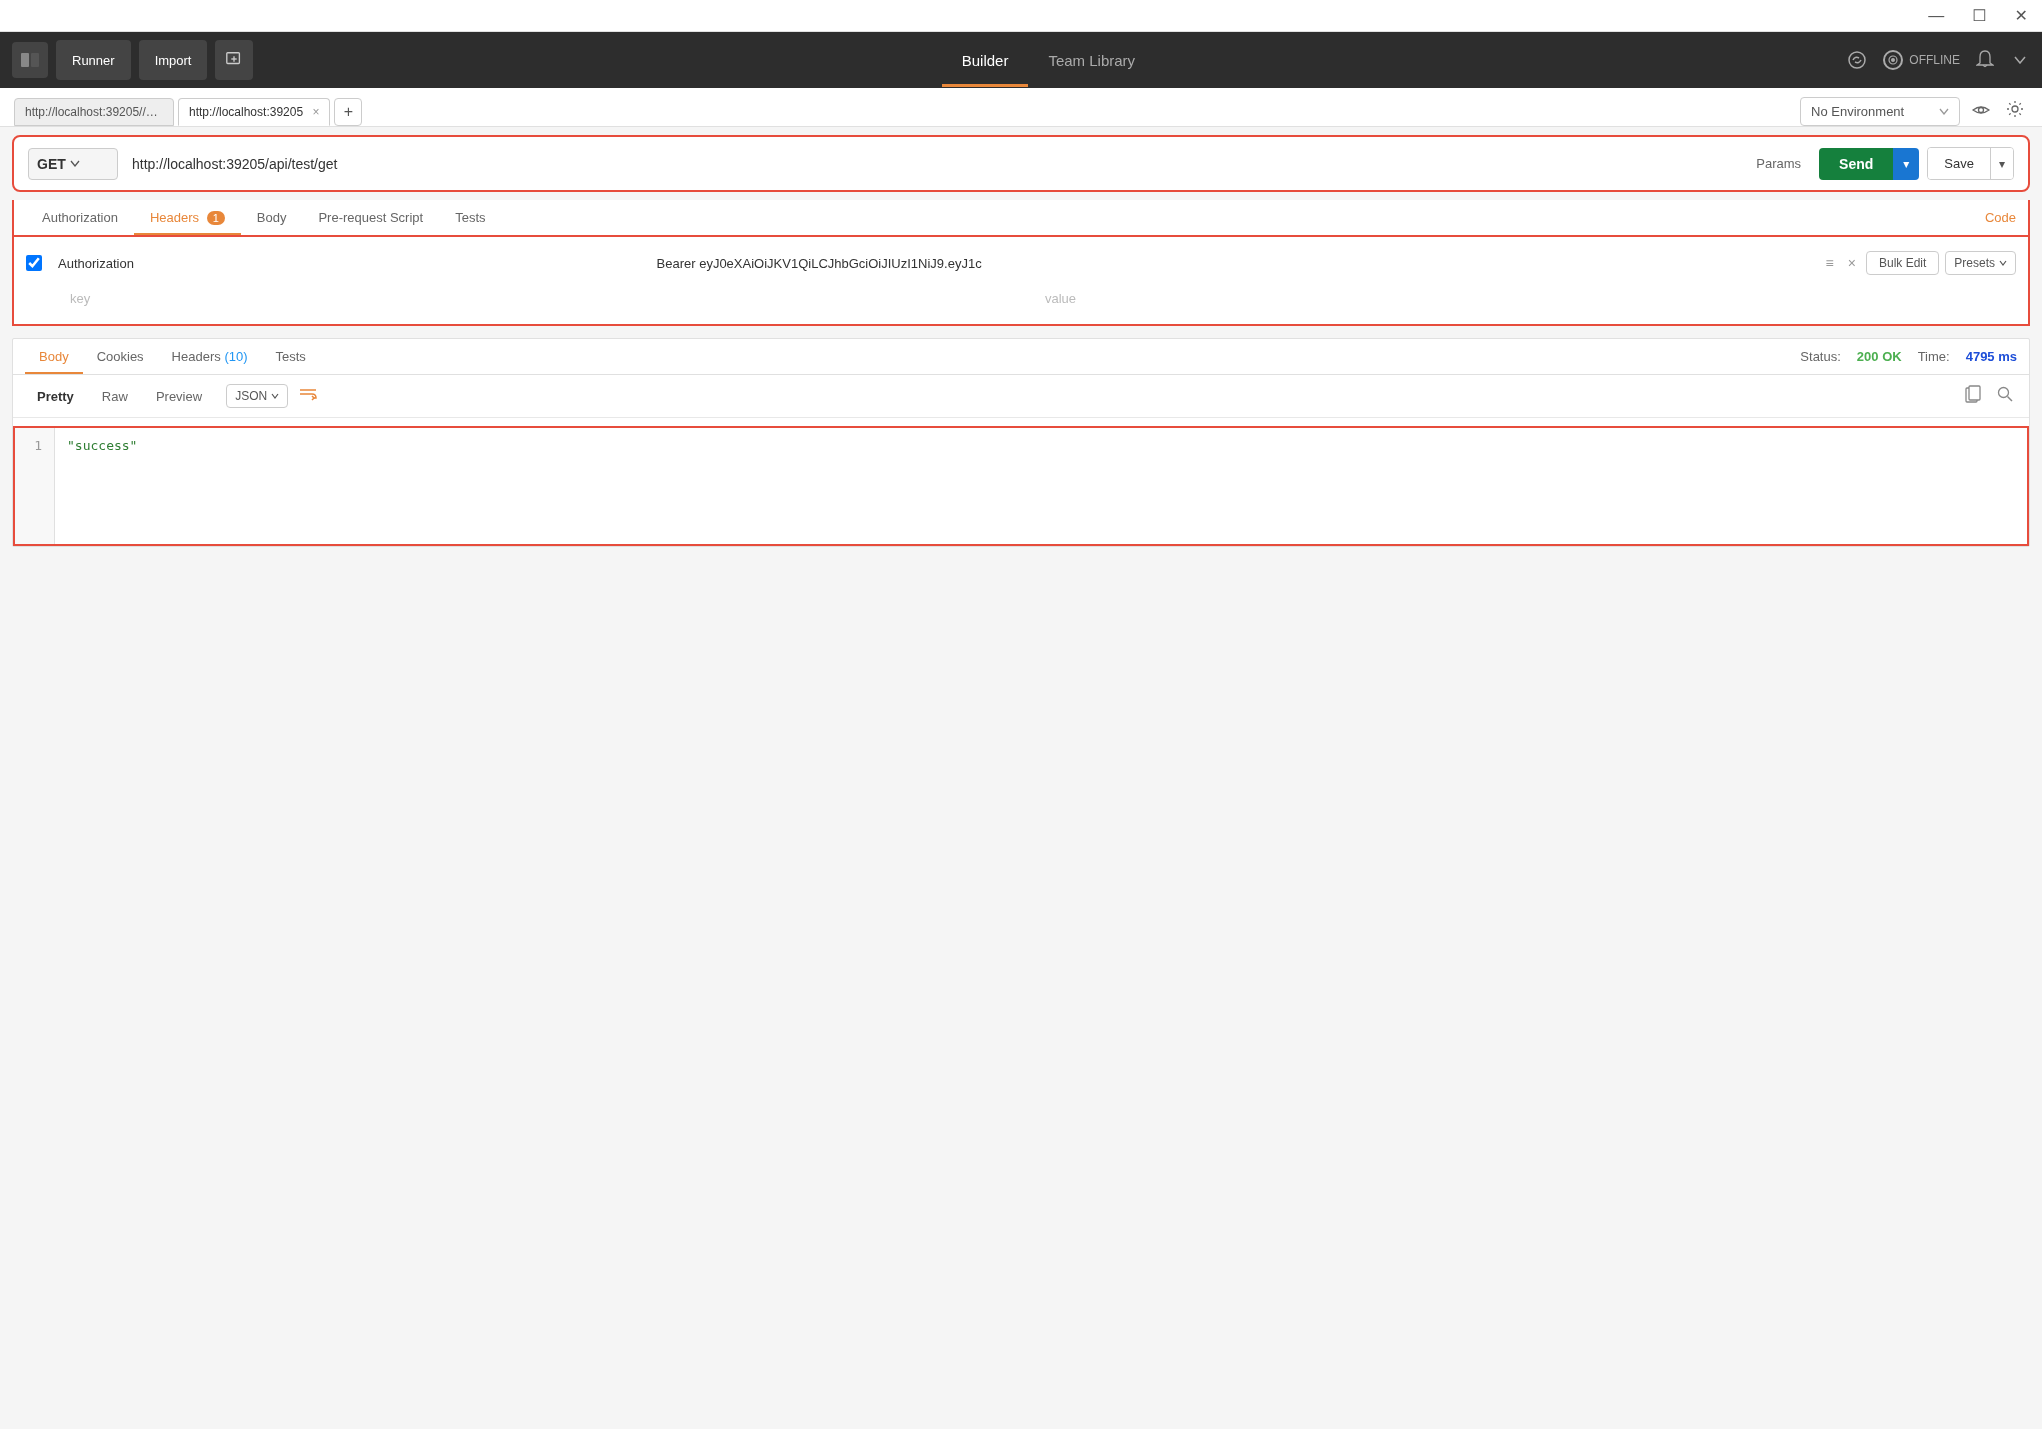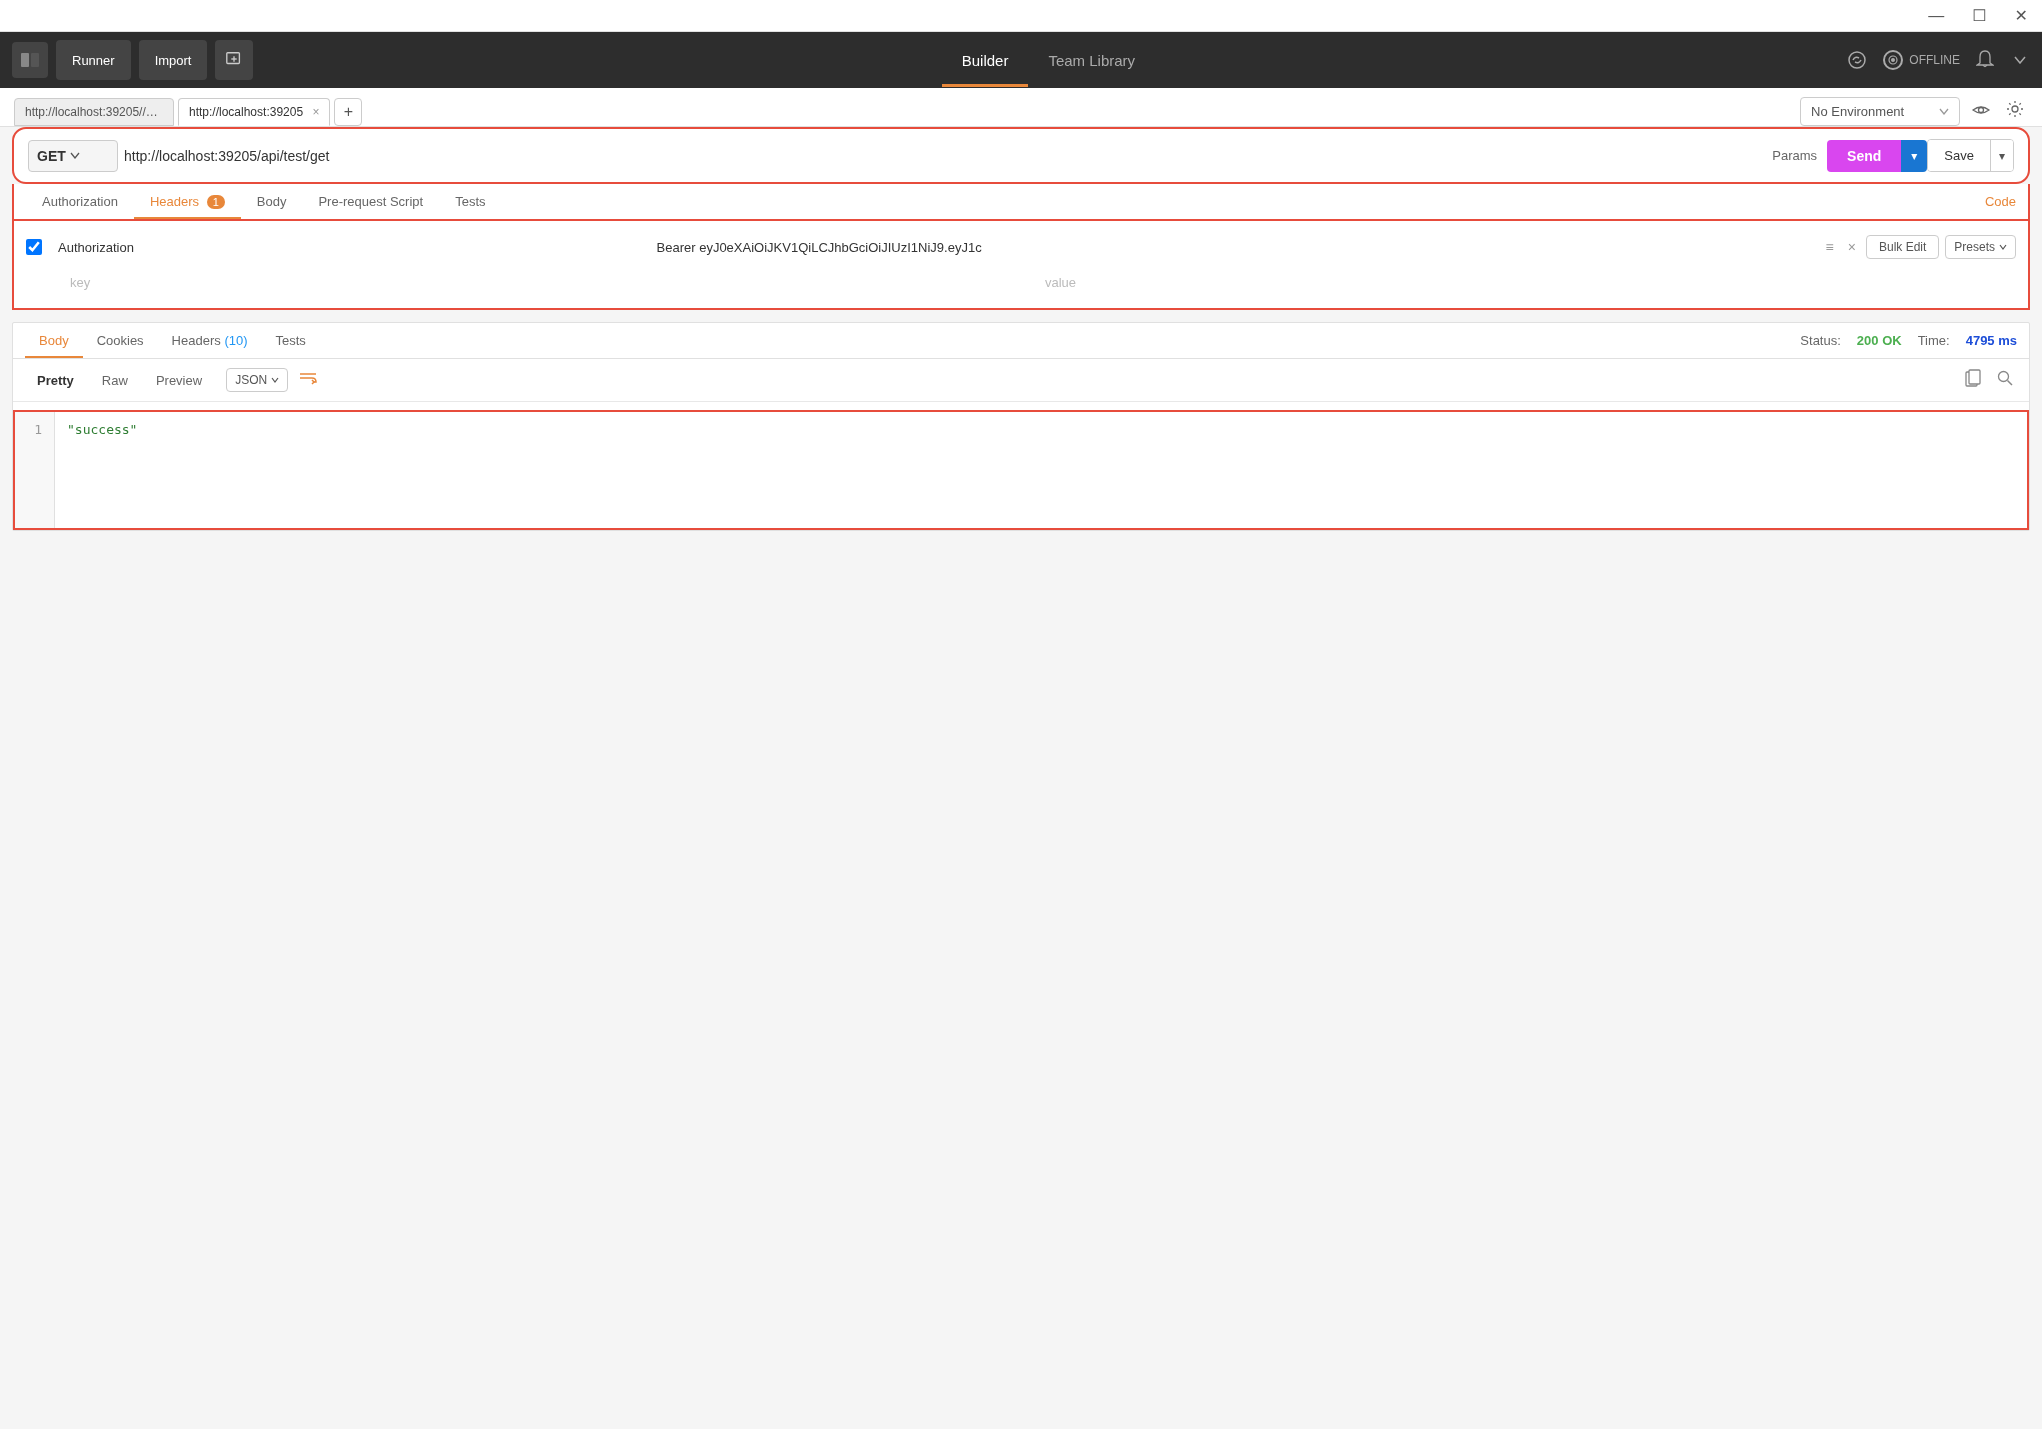--- a/index.html
+++ b/index.html
@@ -160,24 +160,24 @@
       color: #666;
       padding: 4px;
     }
 
     
     .request-row {
       background: #fff;
       padding: 10px 14px;
       display: flex;
       align-items: center;
-      gap: 0;
+      gap: 8px;
       border: 2px solid #e74c3c;
-      margin: 0 12px;
-      border-radius: 14px;
+      margin: 8px 12px;
+      border-radius: 8px;
     }
     .method-select {
       border: 1px solid #ccc;
       border-radius: 4px;
       padding: 7px 8px;
       font-size: 14px;
       font-weight: bold;
       color: #333;
       background: #f5f5f5;
       cursor: pointer;
@@ -200,21 +200,21 @@
       font-size: 13px;
       cursor: pointer;
       padding: 6px 10px;
     }
     .send-btn-group {
       display: flex;
       border-radius: 4px;
       overflow: hidden;
     }
     .send-btn {
-      background: #d946ef;
+      background: #15803d;
       color: #fff;
       border: none;
       padding: 8px 20px;
       font-size: 14px;
       font-weight: bold;
       cursor: pointer;
     }
     .send-dropdown {
       background: #1976D2;
       color: #fff;

